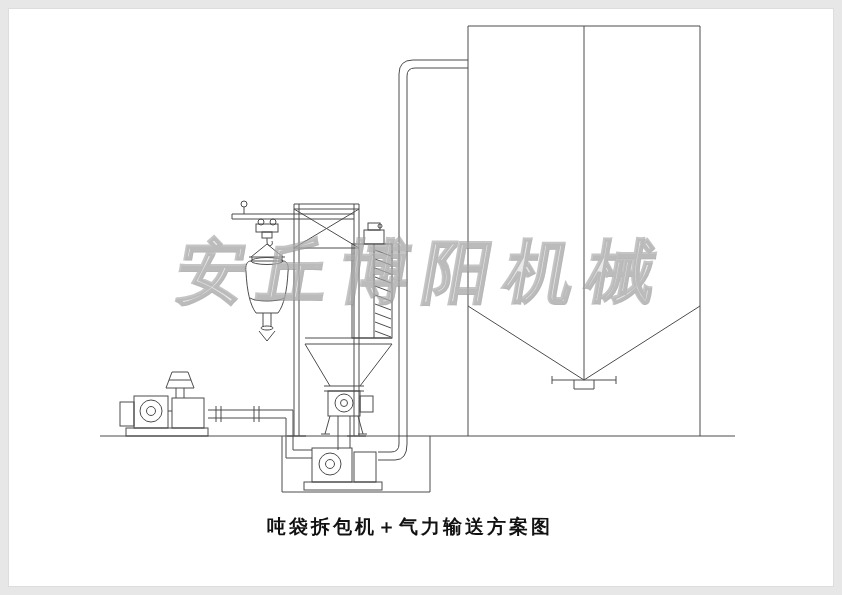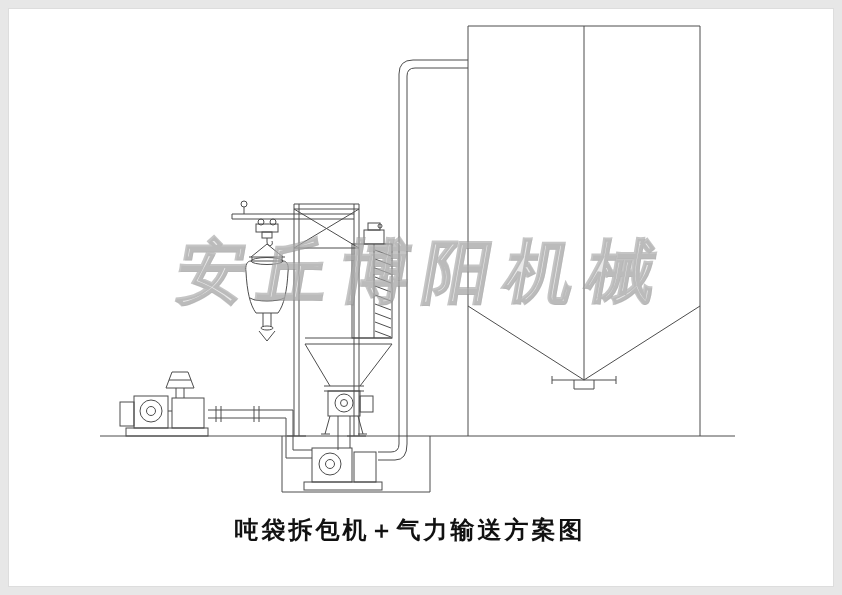--- a/index.html
+++ b/index.html
@@ -23,21 +23,21 @@
     letter-spacing:14px;white-space:nowrap;
     color:rgba(255,255,255,0.35);
     -webkit-text-stroke:2px rgba(150,150,150,0.55);
     text-shadow:1px 1px 0 rgba(120,120,120,0.25);
     transform:skewX(-10deg);
     pointer-events:none;user-select:none;
   }
   .caption{
     position:absolute;left:0;right:22px;top:514px;
     text-align:center;
-    font-size:24px;font-weight:bold;letter-spacing:3px;
+    font-size:19px;font-weight:bold;letter-spacing:3px;
     color:var(--caption,#111111);
   }
 </style>
 </head>
 <body>
 
 <div class="stage">
   <div class="canvas"></div>
 
   <svg class="drawing" width="842" height="595" viewBox="0 0 842 595">

